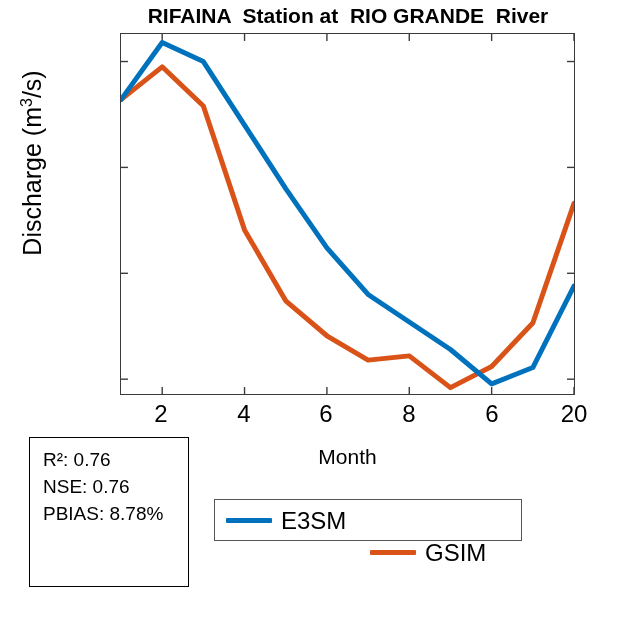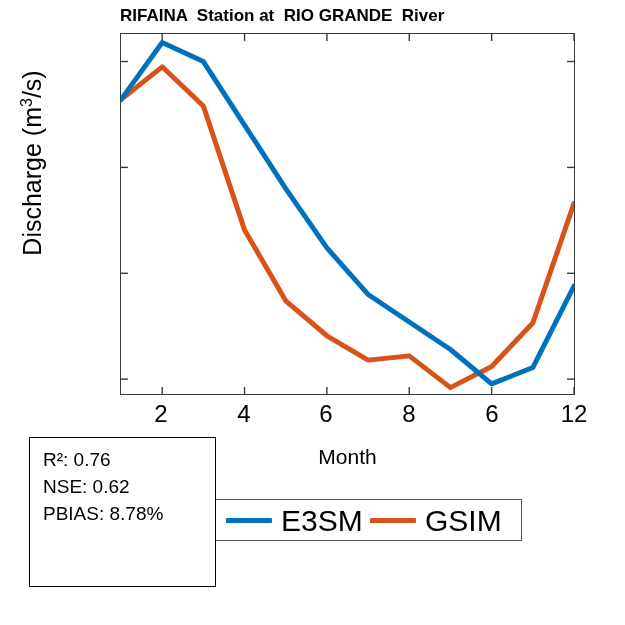--- a/index.html
+++ b/index.html
@@ -22,21 +22,22 @@
     width: 625px;
     height: 625px;
   }
 
   
   #chart-title {
     position: absolute;
     left: 120px;
     top: 3px;
     width: 456px;
-    font-size: 17px;
+    text-align: center;
+    font-size: 21px;
     font-weight: bold;
     letter-spacing: 0px;
     white-space: pre;
     line-height: 26px;
   }
 
   
   #plot-area {
     position: absolute;
     left: 120px;
@@ -114,34 +115,34 @@
     display: flex;
     align-items: center;
   }
   .legend-swatch {
     width: 46px;
     height: 5px;
     border-radius: 1px;
     flex: 0 0 auto;
   }
   .legend-text {
-    font-size: 30px;
+    font-size: 24px;
     line-height: 23px;
     margin-left: 9px;
     white-space: nowrap;
   }
   #legend-entry-e3sm { left: 11px; }
-  #legend-entry-gsim { left: 155px; }
+  #legend-entry-gsim { left: 155px; margin-top: 32px; }
 
   
   #stats-box {
     position: absolute;
     left: 29px;
     top: 437px;
-    width: 187px;
+    width: 160px;
     height: 150px;
     border: 1.4px solid #000000;
     background: #ffffff;
     box-sizing: border-box;
     padding: 8px 0 0 13px;
   }
   .stats-line {
     font-size: 19px;
     line-height: 27px;
     white-space: nowrap;
@@ -154,21 +155,21 @@
 
   <div id="chart-title">RIFAINA  Station at  RIO GRANDE  River</div>
 
   <div id="ylabel"><span>Discharge (m</span><span class="sup">3</span><span>/s)</span></div>
 
   <div class="xtick-label" style="left:161px;">2</div>
   <div class="xtick-label" style="left:244px;">4</div>
   <div class="xtick-label" style="left:326px;">6</div>
   <div class="xtick-label" style="left:409px;">8</div>
   <div class="xtick-label" style="left:492px;">6</div>
-  <div class="xtick-label" style="left:574px;">12</div>
+  <div class="xtick-label" style="left:574px;">20</div>
 
   <div id="xlabel">Month</div>
 
   <div id="plot-area">
     <svg id="plot-svg" viewBox="0 0 455 362" preserveAspectRatio="none">
       <g id="tick-marks">
           <line x1="41.36363636363637" y1="362" x2="41.36363636363637" y2="355" stroke="#3b3b3b" stroke-width="1.4"></line>
           <line x1="41.36363636363637" y1="0" x2="41.36363636363637" y2="7" stroke="#3b3b3b" stroke-width="1.4"></line>
           <line x1="124.09090909090908" y1="362" x2="124.09090909090908" y2="355" stroke="#3b3b3b" stroke-width="1.4"></line>
           <line x1="124.09090909090908" y1="0" x2="124.09090909090908" y2="7" stroke="#3b3b3b" stroke-width="1.4"></line>
@@ -200,17 +201,17 @@
       <span class="legend-text">E3SM</span>
     </div>
     <div class="legend-entry" id="legend-entry-gsim">
       <span class="legend-swatch" style="background: rgb(217, 83, 25);"></span>
       <span class="legend-text">GSIM</span>
     </div>
   </div>
 
   <div id="stats-box">
     <div class="stats-line">R²: 0.76</div>
-    <div class="stats-line">NSE: 0.62</div>
+    <div class="stats-line">NSE: 0.76</div>
     <div class="stats-line">PBIAS: 8.78%</div>
   </div>
 
 </div>
 
 </body></html>

